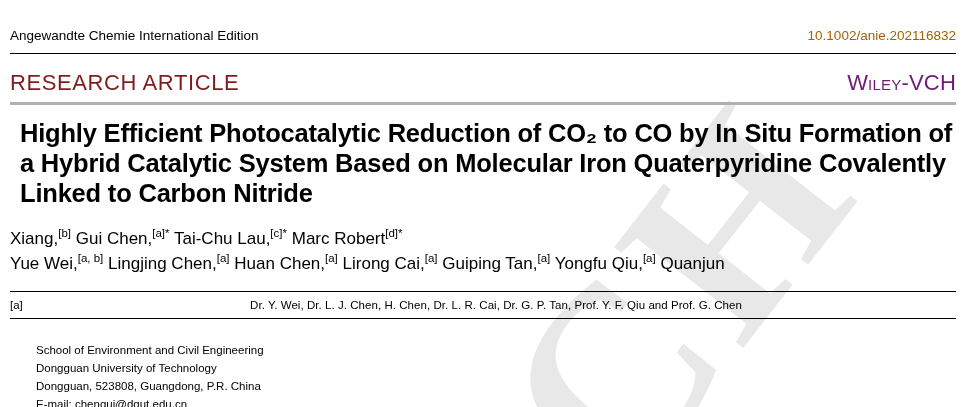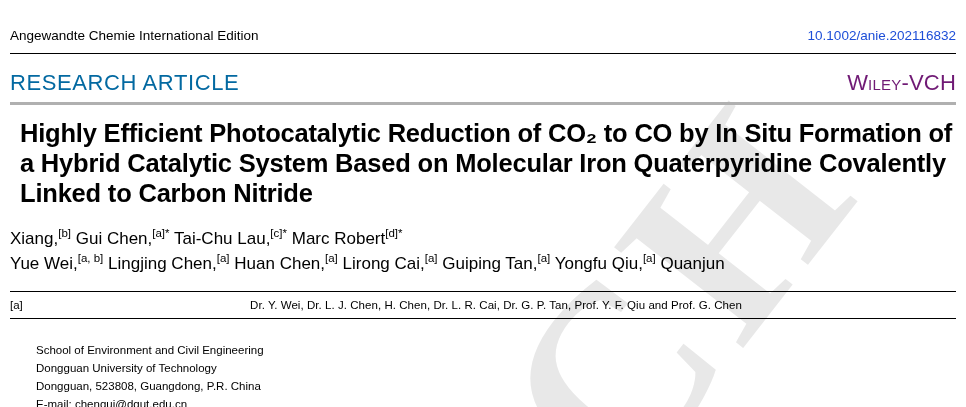--- a/index.html
+++ b/index.html
@@ -49,37 +49,37 @@
     align-items: baseline;
     font-size: 13.5px;
     padding-top: 28px;
   }
   .journal-name {
     font-size: 13.5px;
     color: #000;
   }
   .doi {
     font-size: 13.5px;
-    color: #1d4ed8;
+    color: #a16207;
   }
   .headrule {
     margin-top: 10px;
     border-top: 1px solid #000000;
     width: 100%;
   }
   .article-type-row {
     display: flex;
     justify-content: space-between;
     align-items: flex-end;
     margin-top: 16px;
   }
   .article-type {
     font-size: 22px;
     letter-spacing: 0.6px;
-    color: #0369a1;
+    color: #7f1d1d;
     font-weight: 400;
   }
   .publisher {
     font-family: Liberation Sans, sans-serif;
     font-size: 22px;
     letter-spacing: 0.2px;
     color: #701a75;
     font-variant: small-caps;
     white-space: nowrap;
   }

